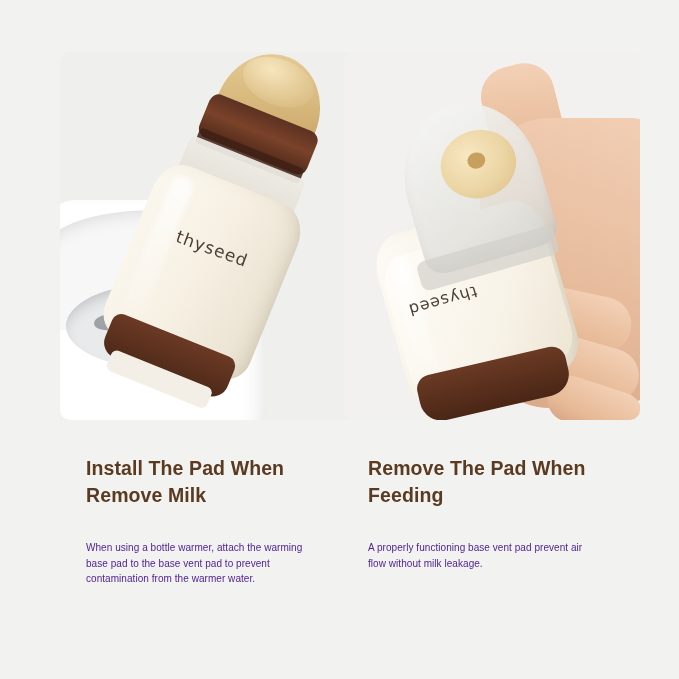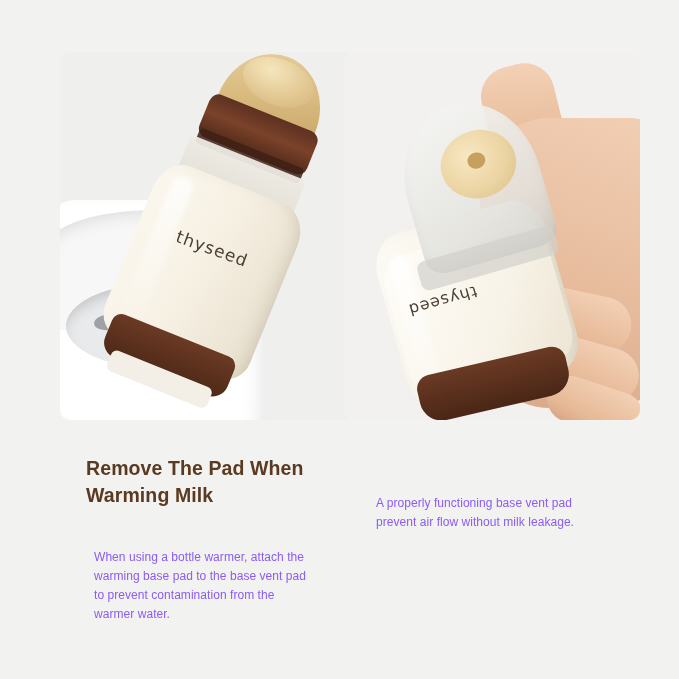--- a/index.html
+++ b/index.html
@@ -327,24 +327,24 @@
   .col-right { left: 368px; width: 232px; }
   .heading {
     margin: 0;
     color: #5a3a20;
     font-size: 19.5px;
     font-weight: bold;
     line-height: 1.38;
     letter-spacing: 0.1px;
   }
   .bodytext {
-    margin: 8px;
+    margin: 0;
     padding-top: 31px;
-    color: #8b5cf6;
-    font-size: 12px;
+    color: #4c1d95;
+    font-size: 10px;
     line-height: 1.58;
     letter-spacing: 0.05px;
   }
 </style>
 </head>
 <body>
 
 <div class="page">
 
   <div class="panels">
@@ -392,21 +392,22 @@
         <div class="bR-pad"></div>
         <div class="bR-pad-center"></div>
         <div class="bR-base-collar"></div>
         <div class="bR-logo">thyseed</div>
       </div>
     </div>
   </div>
 
   <div class="texts">
     <div class="col col-left">
-      <h3 class="heading">Remove The Pad When Warming Milk</h3>
+      <h3 class="heading">Install The Pad When Remove Milk</h3>
       <p class="bodytext">When using a bottle warmer, attach the warming base pad to the base vent pad to prevent contamination from the warmer water.</p>
     </div>
     <div class="col col-right">
+      <h3 class="heading">Remove The Pad When Feeding</h3>
       <p class="bodytext">A properly functioning base vent pad prevent air flow without milk leakage.</p>
     </div>
   </div>
 
 </div>
 
 </body></html>

